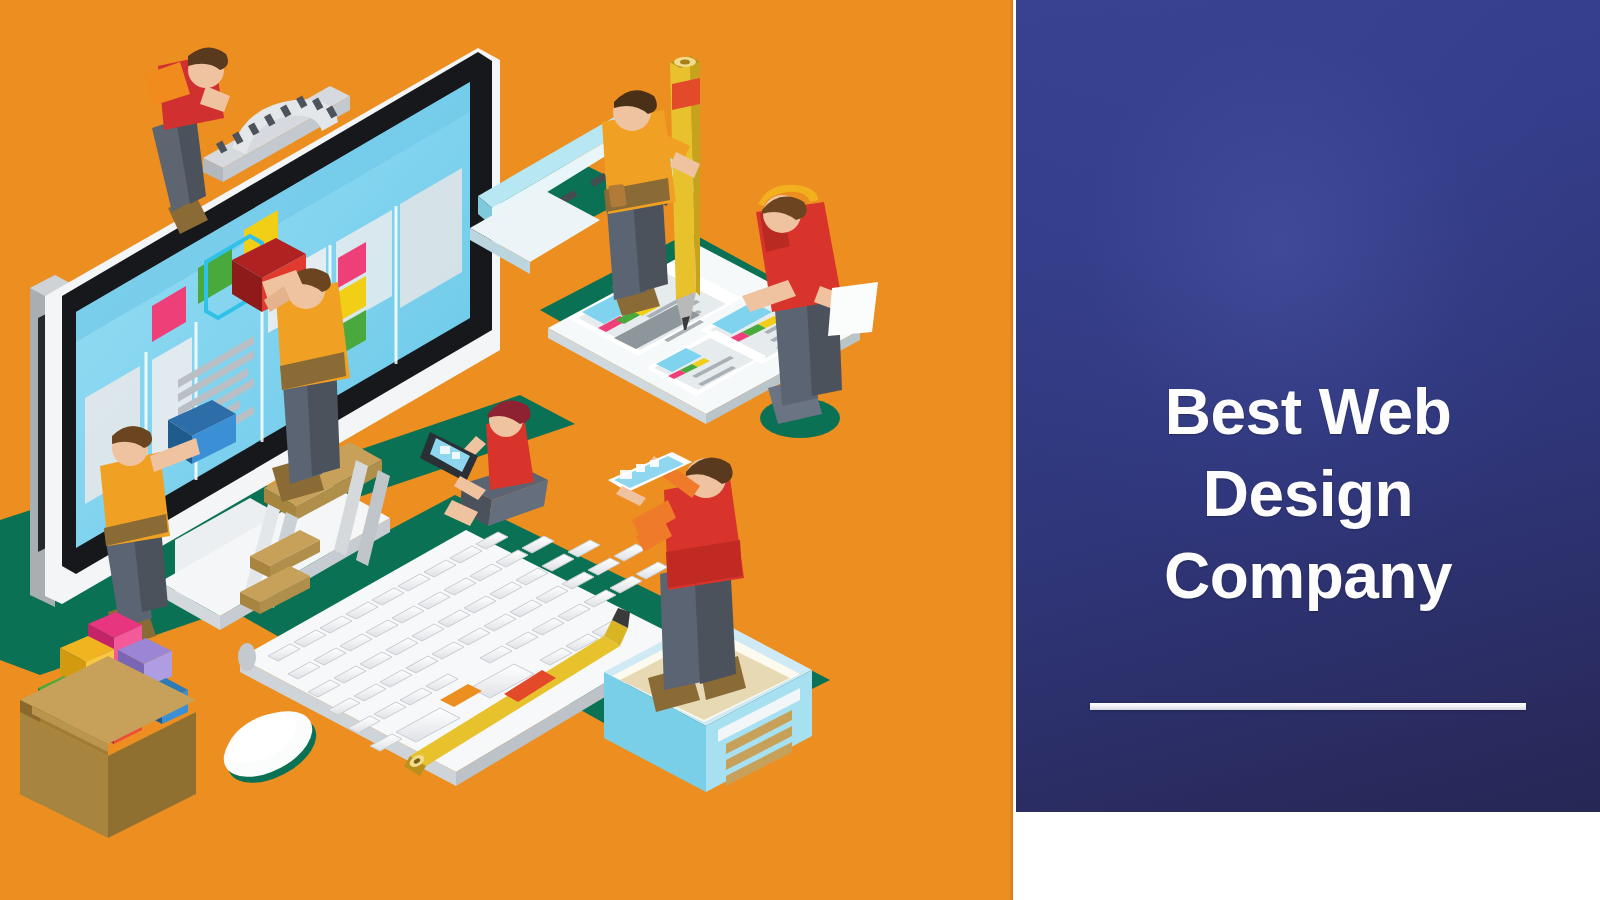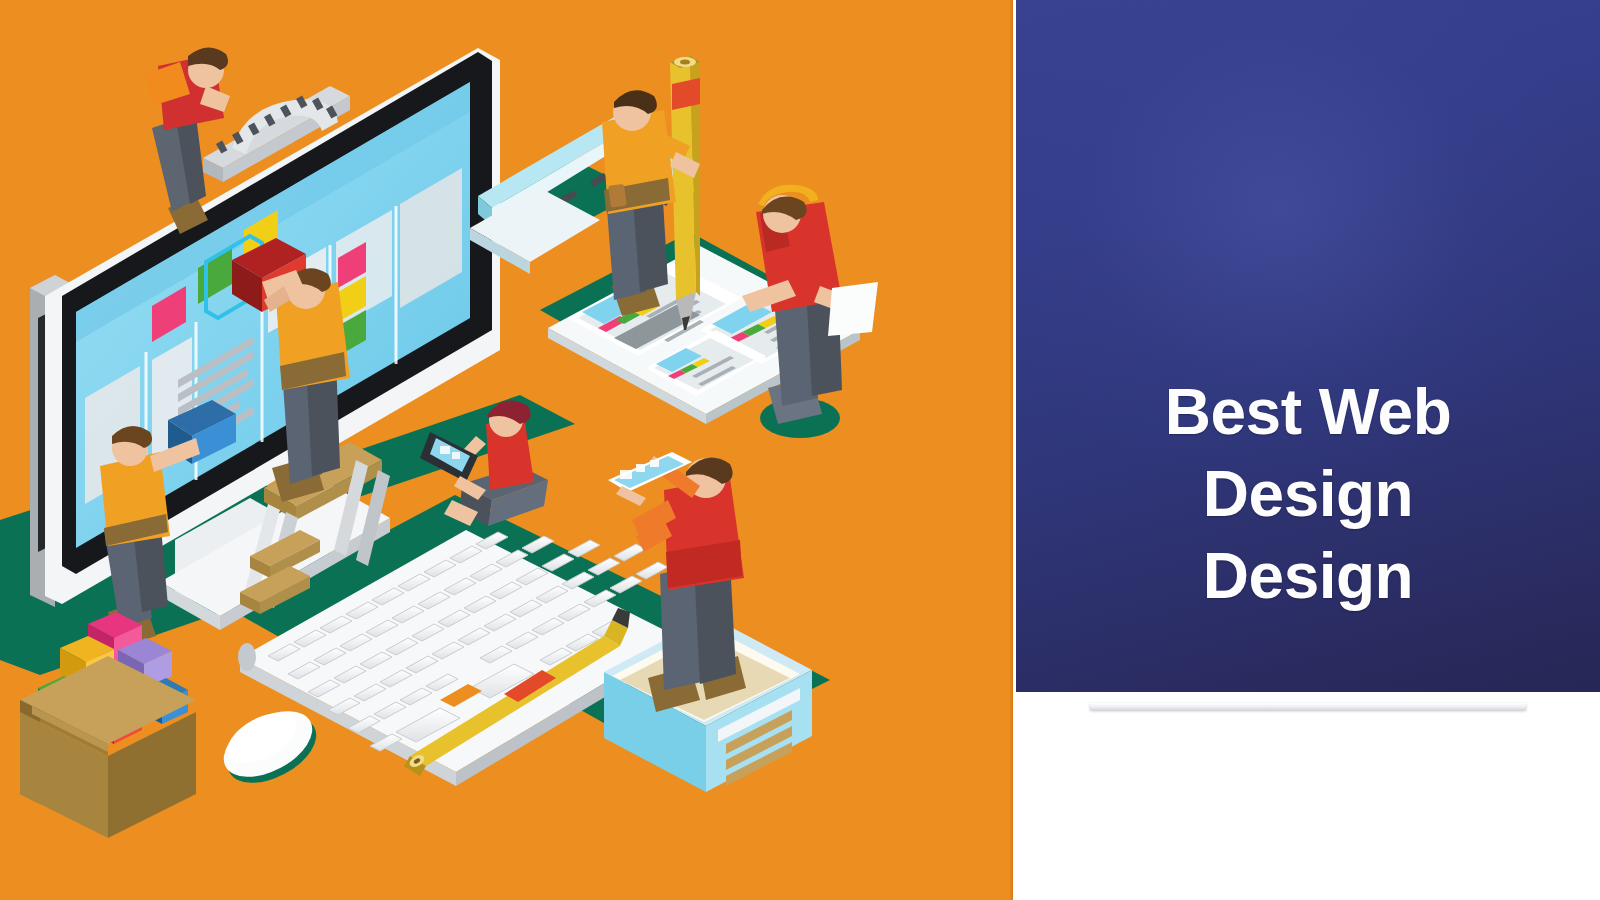--- a/index.html
+++ b/index.html
@@ -31,21 +31,21 @@
     width: 8px; height: 900px;
     background: linear-gradient(90deg, #ec8f20 0%, #d97a15 45%, #b4600f 75%, #7a4a3c 100%);
   }
   #illo-svg { position: absolute; left: 0; top: 0; }
 
   
   #title-panel {
     position: absolute;
     left: 1016px; top: 0;
     width: 584px;
-    height: 692px;
+    height: 812px;
     background:
       radial-gradient(ellipse 70% 55% at 45% 30%, rgba(74,84,165,0.55) 0%, rgba(60,70,150,0.15) 48%, rgba(0,0,0,0) 75%),
       linear-gradient(165deg, #39428f 0%, #343d89 28%, #2f3679 58%, #2a2c62 85%, #262754 100%);
   }
   #title-inner {
     position: absolute;
     left: 0; top: 0;
     width: 584px; height: 900px;
     display: flex;
     flex-direction: column;
@@ -546,19 +546,19 @@
 
     </svg>
 
     <div id="illo-edge"></div>
   </div>
 
   <div id="title-panel">
     <div id="title-inner">
       <h1 id="headline">
         <span class="ln">Best Web Design</span>
-        <span class="ln">Design</span>
+        <span class="ln">Company</span>
       </h1>
       <div id="divider"></div>
     </div>
   </div>
 
 </div>
 
 </body></html>

